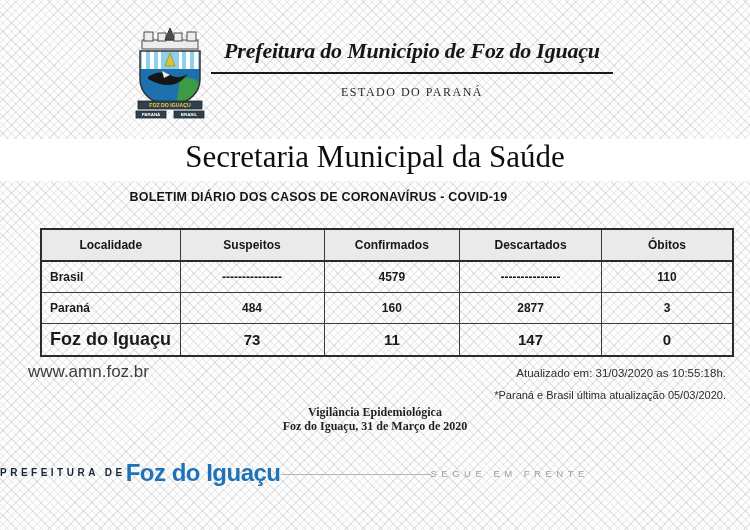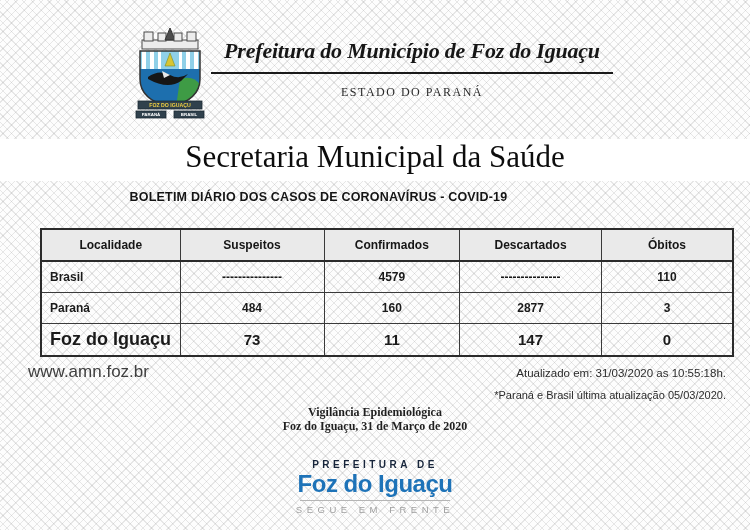--- a/index.html
+++ b/index.html
@@ -73,21 +73,21 @@
   .updated { position:absolute; right:24px; top:367px; font-size:11.5px; color:#2c2c2c; }
   .update-note { position:absolute; right:24px; top:389px; font-size:11px; color:#2c2c2c; }
 
   .team {
     position:absolute; left:0; top:406px; width:750px;
     text-align:center; font-family:"Liberation Serif", serif;
     font-weight:bold; font-size:12px; line-height:13.5px; color:#1f1f1f;
   }
 
   
-  .logo { position:absolute; left:0; top:459px; width:750px; display:flex; flex-direction:column; align-items:center; }
+  .logo { position:absolute; left:0; top:459px; width:750px; display:flex; flex-direction:row; align-items:center; }
   .logo-top { font-size:10px; font-weight:bold; letter-spacing:3.5px; color:#17253b; }
   .logo-name { margin-top:1px; font-size:24px; font-weight:bold; letter-spacing:-.5px; line-height:1.05; color:#1e73b8; }
   .logo-rule { margin-top:4px; width:150px; border-top:1px solid #b5b5b5; }
   .logo-tagline { margin-top:3px; font-size:9.5px; letter-spacing:4.5px; color:#9e9e9e; }
 </style>
 </head>
 <body>
 
 <div class="page">
 

